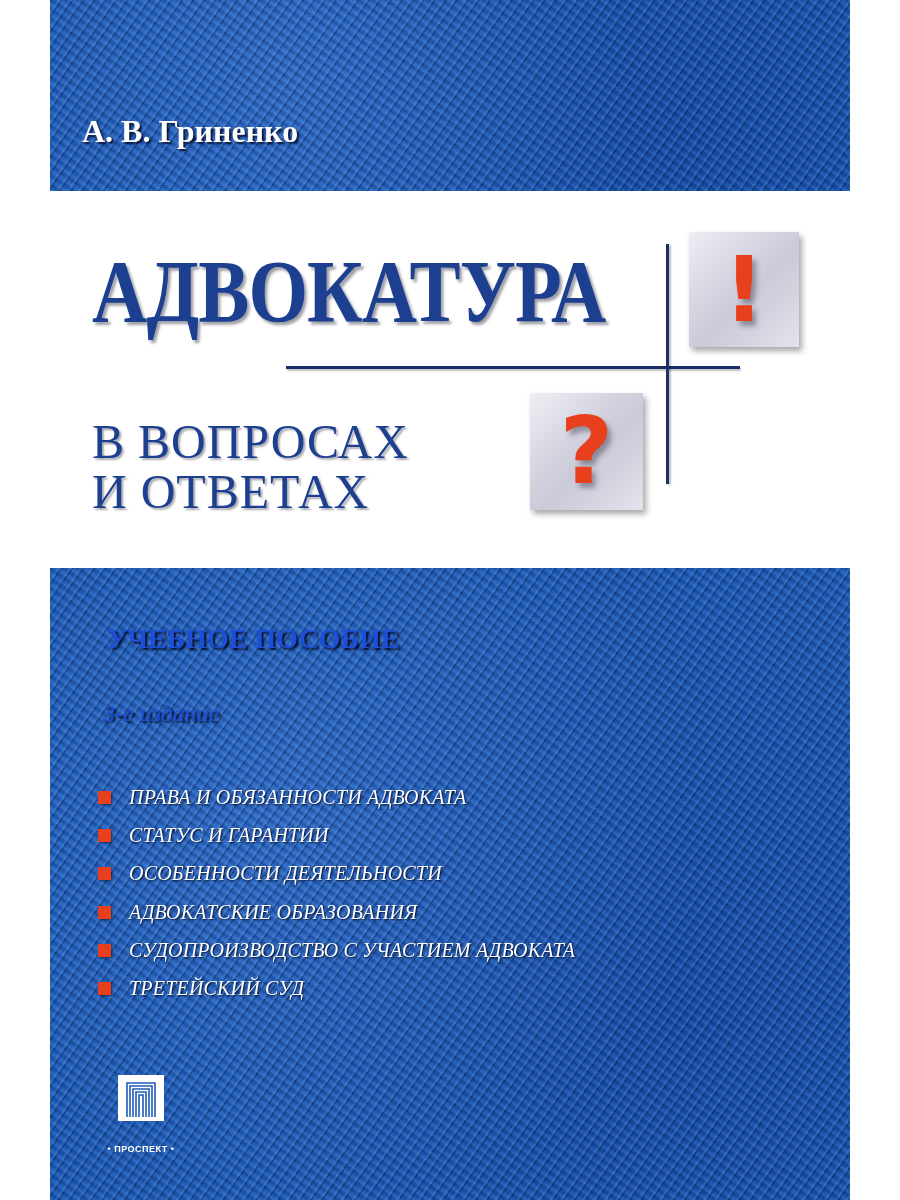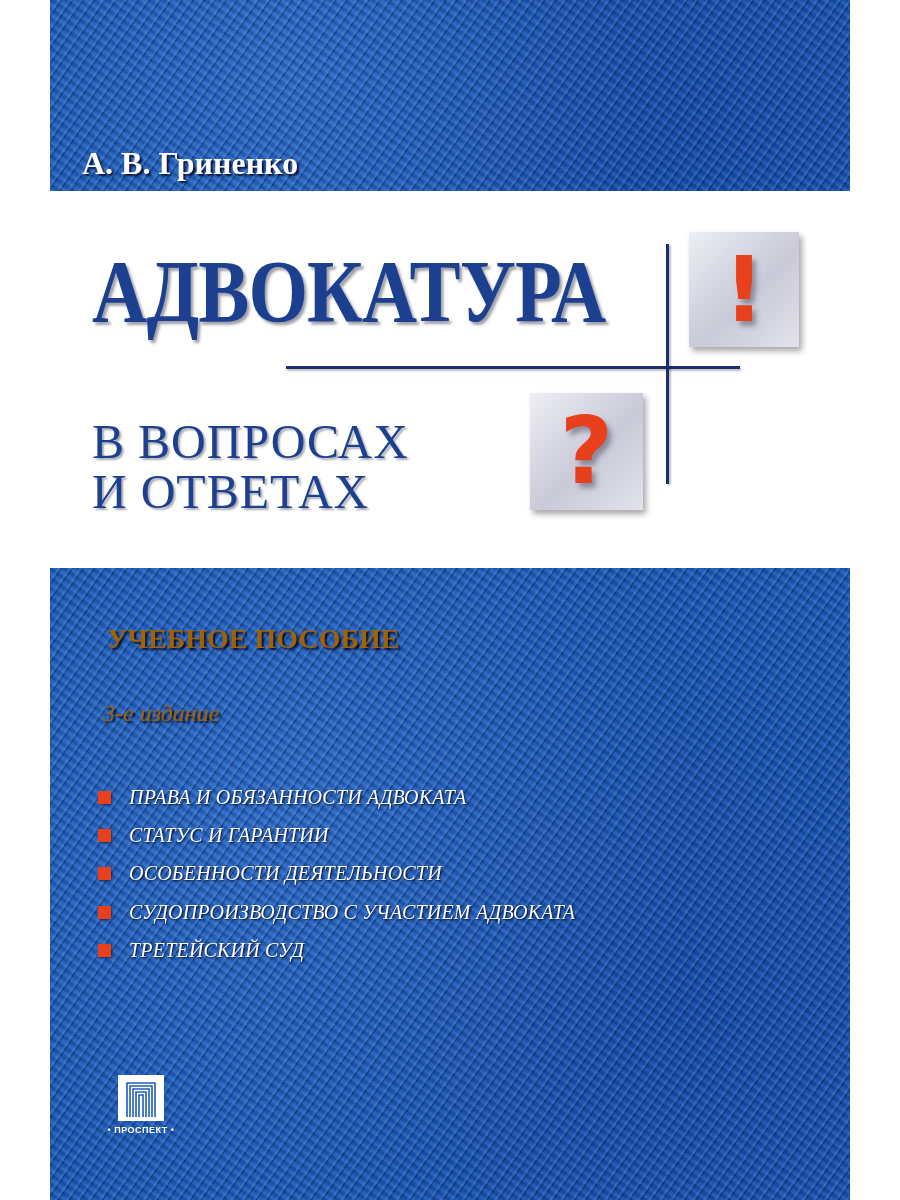--- a/index.html
+++ b/index.html
@@ -18,21 +18,20 @@
       radial-gradient(circle at 80% 70%, rgba(10,50,140,0.35), rgba(0,0,0,0) 60%);
   }
   #top-panel { left: 50px; top: 0; width: 800px; height: 191px; }
   #bottom-panel { left: 50px; top: 568px; width: 800px; height: 632px; }
 
   .author {
     position: absolute; left: 82px; top: 113px;
     color: #ffffff; font-size: 32px; font-weight: bold;
     text-shadow: 2px 2px 2px rgba(0,0,20,0.8);
     letter-spacing: 0px;
-    margin-top: 32px;
   }
 
   .title {
     position: absolute; left: 92px; top: 248px;
     color: #1c3f8f; font-size: 88px; font-weight: bold;
     letter-spacing: -1px; transform: scaleX(0.87); transform-origin: left top;
     text-shadow: 3px 3px 3px rgba(40,40,60,0.45);
     line-height: 1;
   }
   .subtitle {
@@ -56,35 +55,35 @@
   #card-quest { left: 530px; top: 393px; width: 113px; height: 117px; }
   .glyph {
     color: #e8401c; font-family: "DejaVu Sans", sans-serif; font-weight: bold;
     text-shadow: 4px 5px 5px rgba(60,60,80,0.45);
     line-height: 1;
   }
   #card-excl .glyph { font-size: 90px; }
   #card-quest .glyph { font-size: 92px; }
 
   .label-white {
-    position: absolute; color: #a16207;
+    position: absolute; color: #1d4ed8;
     text-shadow: 2px 2px 2px rgba(0,0,20,0.85);
   }
   .edition-type { left: 107px; top: 623px; font-size: 28px; font-weight: bold; }
   .edition { left: 103px; top: 700px; font-size: 24px; font-style: italic; }
 
   .topics { position: absolute; left: 98px; top: 778px; list-style: none; margin: 0; padding: 0; }
   .topic { display: flex; align-items: center; height: 38.3px; font-style: italic; }
   .bullet { width: 13px; height: 13px; background: #e8401c; margin-right: 18px; box-shadow: 1px 1px 2px rgba(0,0,0,0.5); }
   .topic-text { color: #ffffff; font-size: 20px; text-shadow: 1px 1px 2px rgba(0,0,20,0.85); letter-spacing: 0.2px; }
 
   .logo { position: absolute; left: 96px; top: 1075px; width: 90px; }
   .logo-box { width: 46px; height: 46px; background: #ffffff; margin-left: 22px; position: relative; }
   .logo-box svg { position: absolute; left: 0; top: 0; }
-  .logo-text { color: #ffffff; font-family: "Liberation Sans", sans-serif; font-weight: bold; font-size: 9px; text-align: center; margin-top: 4px; letter-spacing: 0.5px; }
+  .logo-text { color: #ffffff; font-family: "Liberation Sans", sans-serif; font-weight: bold; font-size: 9px; text-align: center; margin-top: 23px; letter-spacing: 0.5px; }
 </style>
 </head>
 <body>
 
 <div id="top-panel" class="textured"></div>
 <div class="author">А. В. Гриненко</div>
 
 <div class="title">АДВОКАТУРА</div>
 
 <div class="hline"></div>
@@ -113,20 +112,24 @@
   <li class="topic">
       <span class="bullet"></span>
       <span class="topic-text">СТАТУС И ГАРАНТИИ</span>
     </li>
   <li class="topic">
       <span class="bullet"></span>
       <span class="topic-text">ОСОБЕННОСТИ ДЕЯТЕЛЬНОСТИ</span>
     </li>
   <li class="topic">
       <span class="bullet"></span>
+      <span class="topic-text">АДВОКАТСКИЕ ОБРАЗОВАНИЯ</span>
+    </li>
+  <li class="topic">
+      <span class="bullet"></span>
       <span class="topic-text">СУДОПРОИЗВОДСТВО С УЧАСТИЕМ АДВОКАТА</span>
     </li>
   <li class="topic">
       <span class="bullet"></span>
       <span class="topic-text">ТРЕТЕЙСКИЙ СУД</span>
     </li>
 </ul>
 
 <div class="logo">
   <div class="logo-box">

